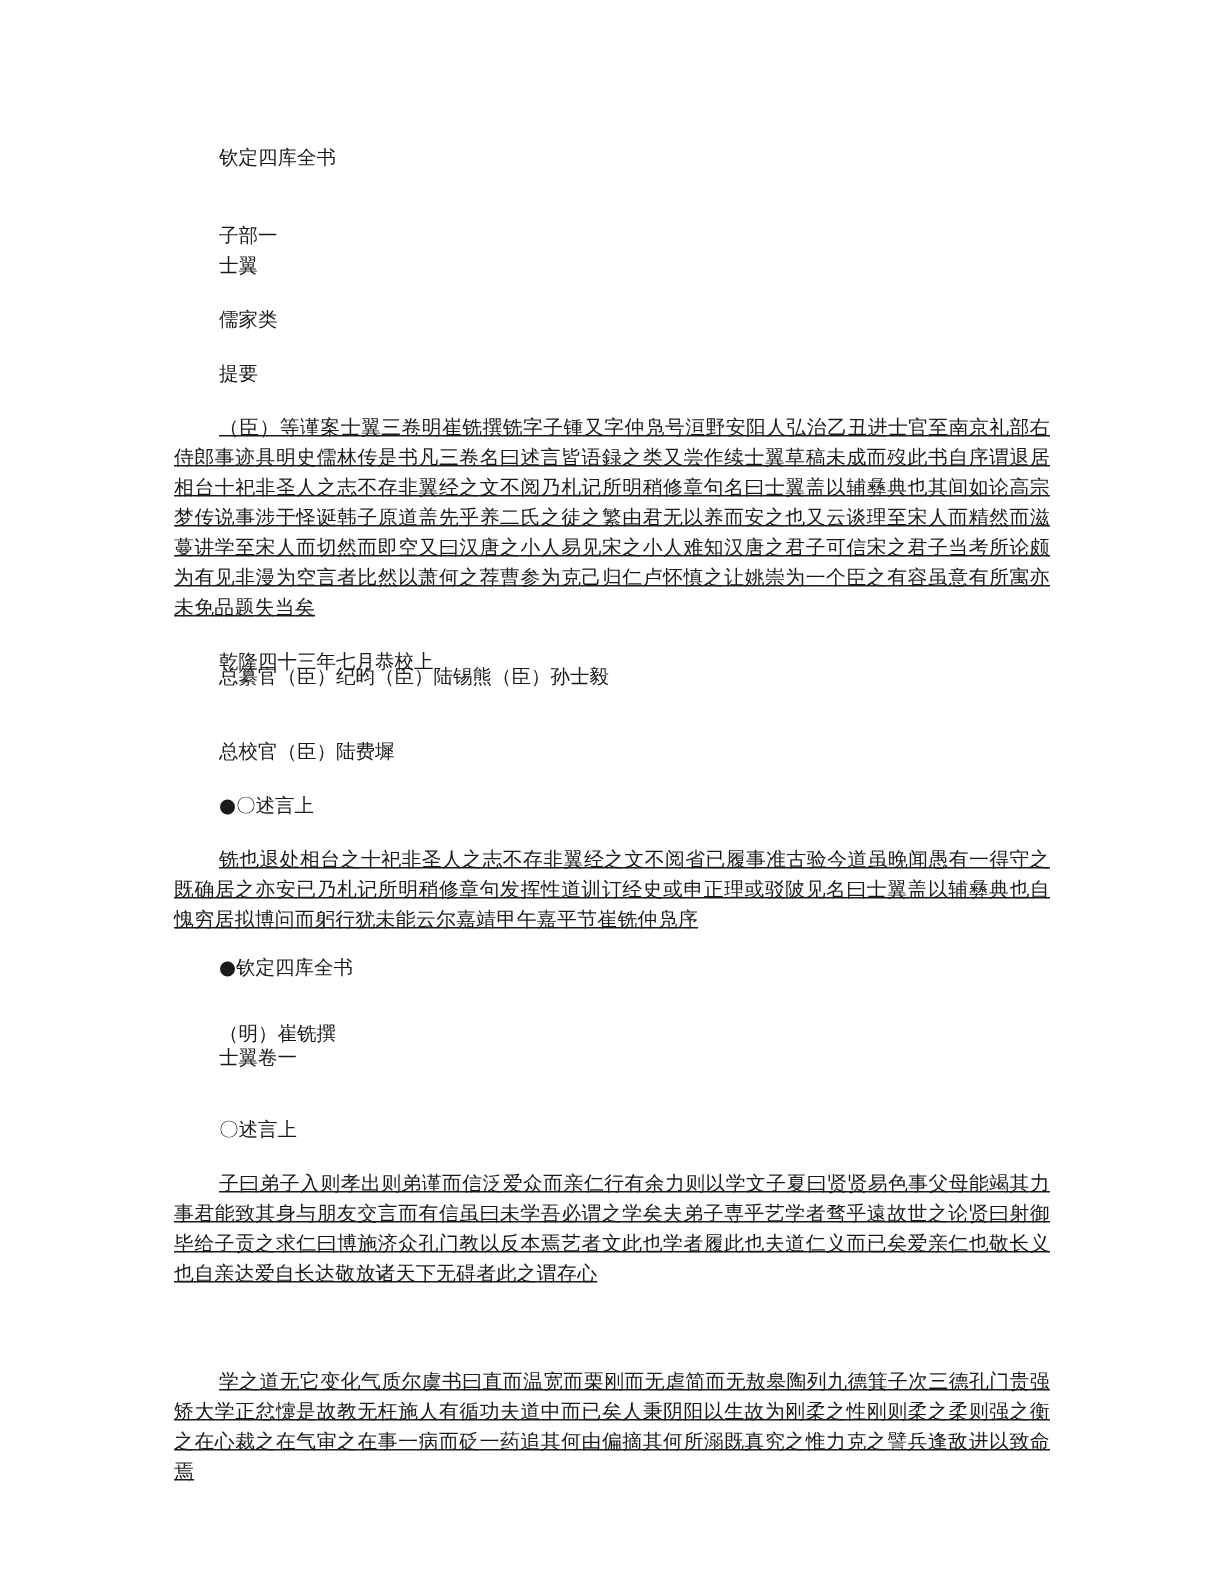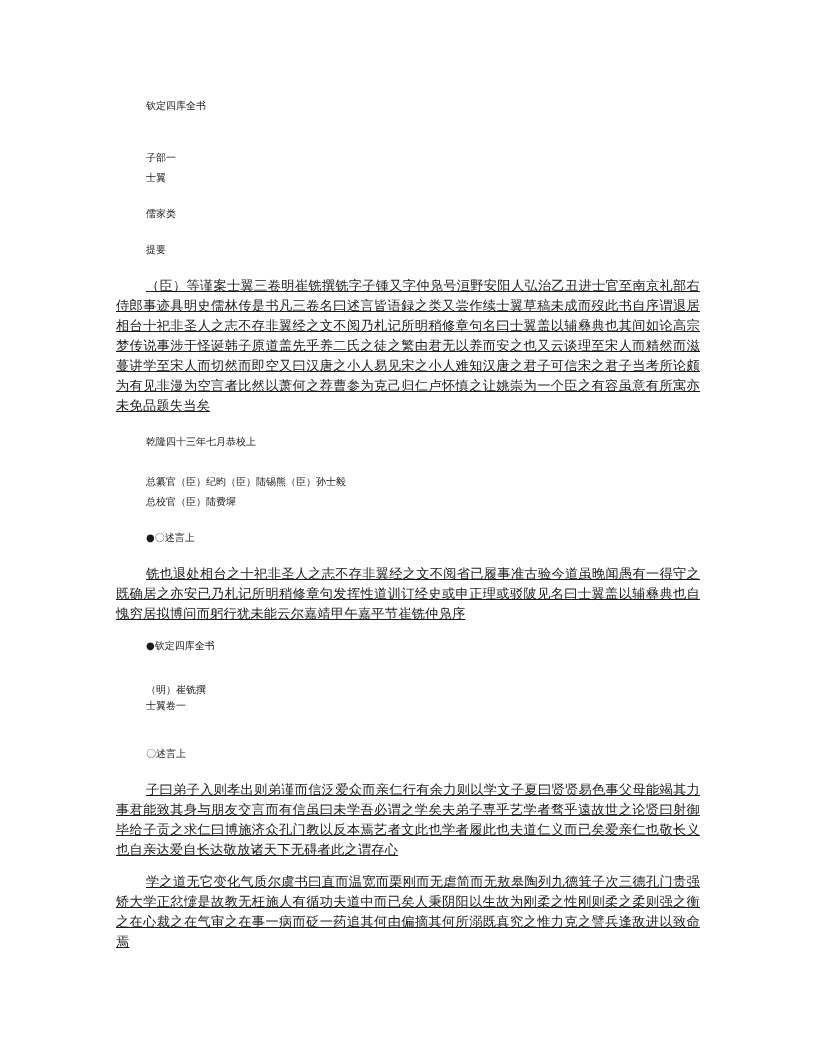--- a/index.html
+++ b/index.html
@@ -3,21 +3,21 @@
 <meta charset="utf-8">
 <style>
   html, body { margin: 0; padding: 0; background: #ffffff; }
   body {
     width: 816px; height: 1056px; position: relative; overflow: hidden;
     font-family: "DejaVu Serif", "Liberation Serif", serif;
     color: #1a1a1a;
   }
   .page { position: absolute; left: 116px; top: 0; width: 584px; }
   .line {
-    position: absolute; left: 30px; font-size: 10px; line-height: 20px;
+    position: absolute; left: 30px; font-size: 13px; line-height: 20px;
     white-space: nowrap;
   }
   .para {
     position: absolute; left: 0; width: 584px; font-size: 13.2px;
     line-height: 20px; text-indent: 30px; letter-spacing: 0.25px;
     text-align: justify; word-break: break-all; text-decoration: underline;
   }
 </style>
 </head>
 <body>
@@ -25,26 +25,26 @@
 <div class="page">
   <div class="line" style="top:96px">钦定四库全书</div>
   <div class="line" style="top:148px">子部一</div>
   <div class="line" style="top:168px">士翼</div>
   <div class="line" style="top:204px">儒家类</div>
   <div class="line" style="top:240px">提要</div>
 
   <div class="para" style="top:276px">（臣）等谨案士翼三卷明崔铣撰铣字子锺又字仲凫号洹野安阳人弘治乙丑进士官至南京礼部右侍郎事迹具明史儒林传是书凡三卷名曰述言皆语録之类又尝作续士翼草稿未成而歿此书自序谓退居相台十祀非圣人之志不存非翼经之文不阅乃札记所明稍修章句名曰士翼盖以辅彝典也其间如论高宗梦传说事涉于怪诞韩子原道盖先乎养二氏之徒之繁由君无以养而安之也又云谈理至宋人而精然而滋蔓讲学至宋人而切然而即空又曰汉唐之小人易见宋之小人难知汉唐之君子可信宋之君子当考所论颇为有见非漫为空言者比然以萧何之荐曹参为克己归仁卢怀慎之让姚崇为一个臣之有容虽意有所寓亦未免品题失当矣</div>
 
   <div class="line" style="top:432px">乾隆四十三年七月恭校上</div>
-  <div class="line" style="top:472px">总纂官（臣）纪昀（臣）陆锡熊（臣）孙士毅</div>
+  <div class="line" style="top:442px">总纂官（臣）纪昀（臣）陆锡熊（臣）孙士毅</div>
   <div class="line" style="top:492px">总校官（臣）陆费墀</div>
 
   <div class="line" style="top:528px">●〇述言上</div>
   <div class="para" style="top:564px">铣也退处相台之十祀非圣人之志不存非翼经之文不阅省已履事准古验今道虽晚闻愚有一得守之既确居之亦安已乃札记所明稍修章句发挥性道训订经史或申正理或驳陂见名曰士翼盖以辅彝典也自愧穷居拟博问而躬行犹未能云尔嘉靖甲午嘉平节崔铣仲凫序</div>
 
   <div class="line" style="top:636px">●钦定四库全书</div>
   <div class="line" style="top:696px">士翼卷一</div>
   <div class="line" style="top:680px">（明）崔铣撰</div>
   <div class="line" style="top:744px">〇述言上</div>
 
   <div class="para" style="top:780px">子曰弟子入则孝出则弟谨而信泛爱众而亲仁行有余力则以学文子夏曰贤贤易色事父母能竭其力事君能致其身与朋友交言而有信虽曰未学吾必谓之学矣夫弟子専乎艺学者骛乎遠故世之论贤曰射御毕给子贡之求仁曰博施济众孔门教以反本焉艺者文此也学者履此也夫道仁义而已矣爱亲仁也敬长义也自亲达爱自长达敬放诸天下无碍者此之谓存心</div>
-  <div class="para" style="top:872px">学之道无它变化气质尔虞书曰直而温宽而栗刚而无虐简而无敖皋陶列九德箕子次三德孔门贵强矫大学正忿懥是故教无枉施人有循功夫道中而已矣人秉阴阳以生故为刚柔之性刚则柔之柔则强之衡之在心裁之在气审之在事一病而砭一药追其何由偏摘其何所溺既真究之惟力克之譬兵逢敌进以致命焉</div>
+  <div class="para" style="top:912px">学之道无它变化气质尔虞书曰直而温宽而栗刚而无虐简而无敖皋陶列九德箕子次三德孔门贵强矫大学正忿懥是故教无枉施人有循功夫道中而已矣人秉阴阳以生故为刚柔之性刚则柔之柔则强之衡之在心裁之在气审之在事一病而砭一药追其何由偏摘其何所溺既真究之惟力克之譬兵逢敌进以致命焉</div>
 </div>
 
 </body></html>

